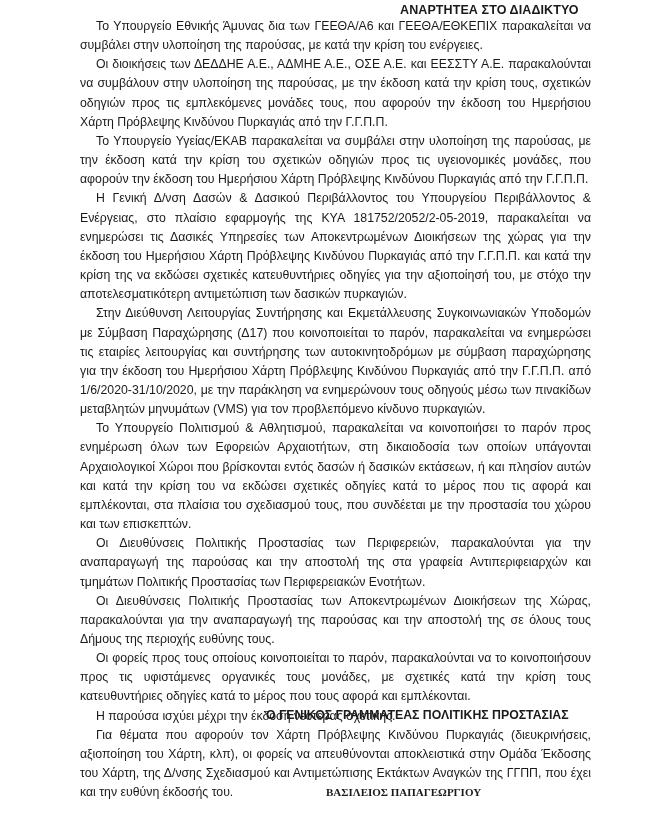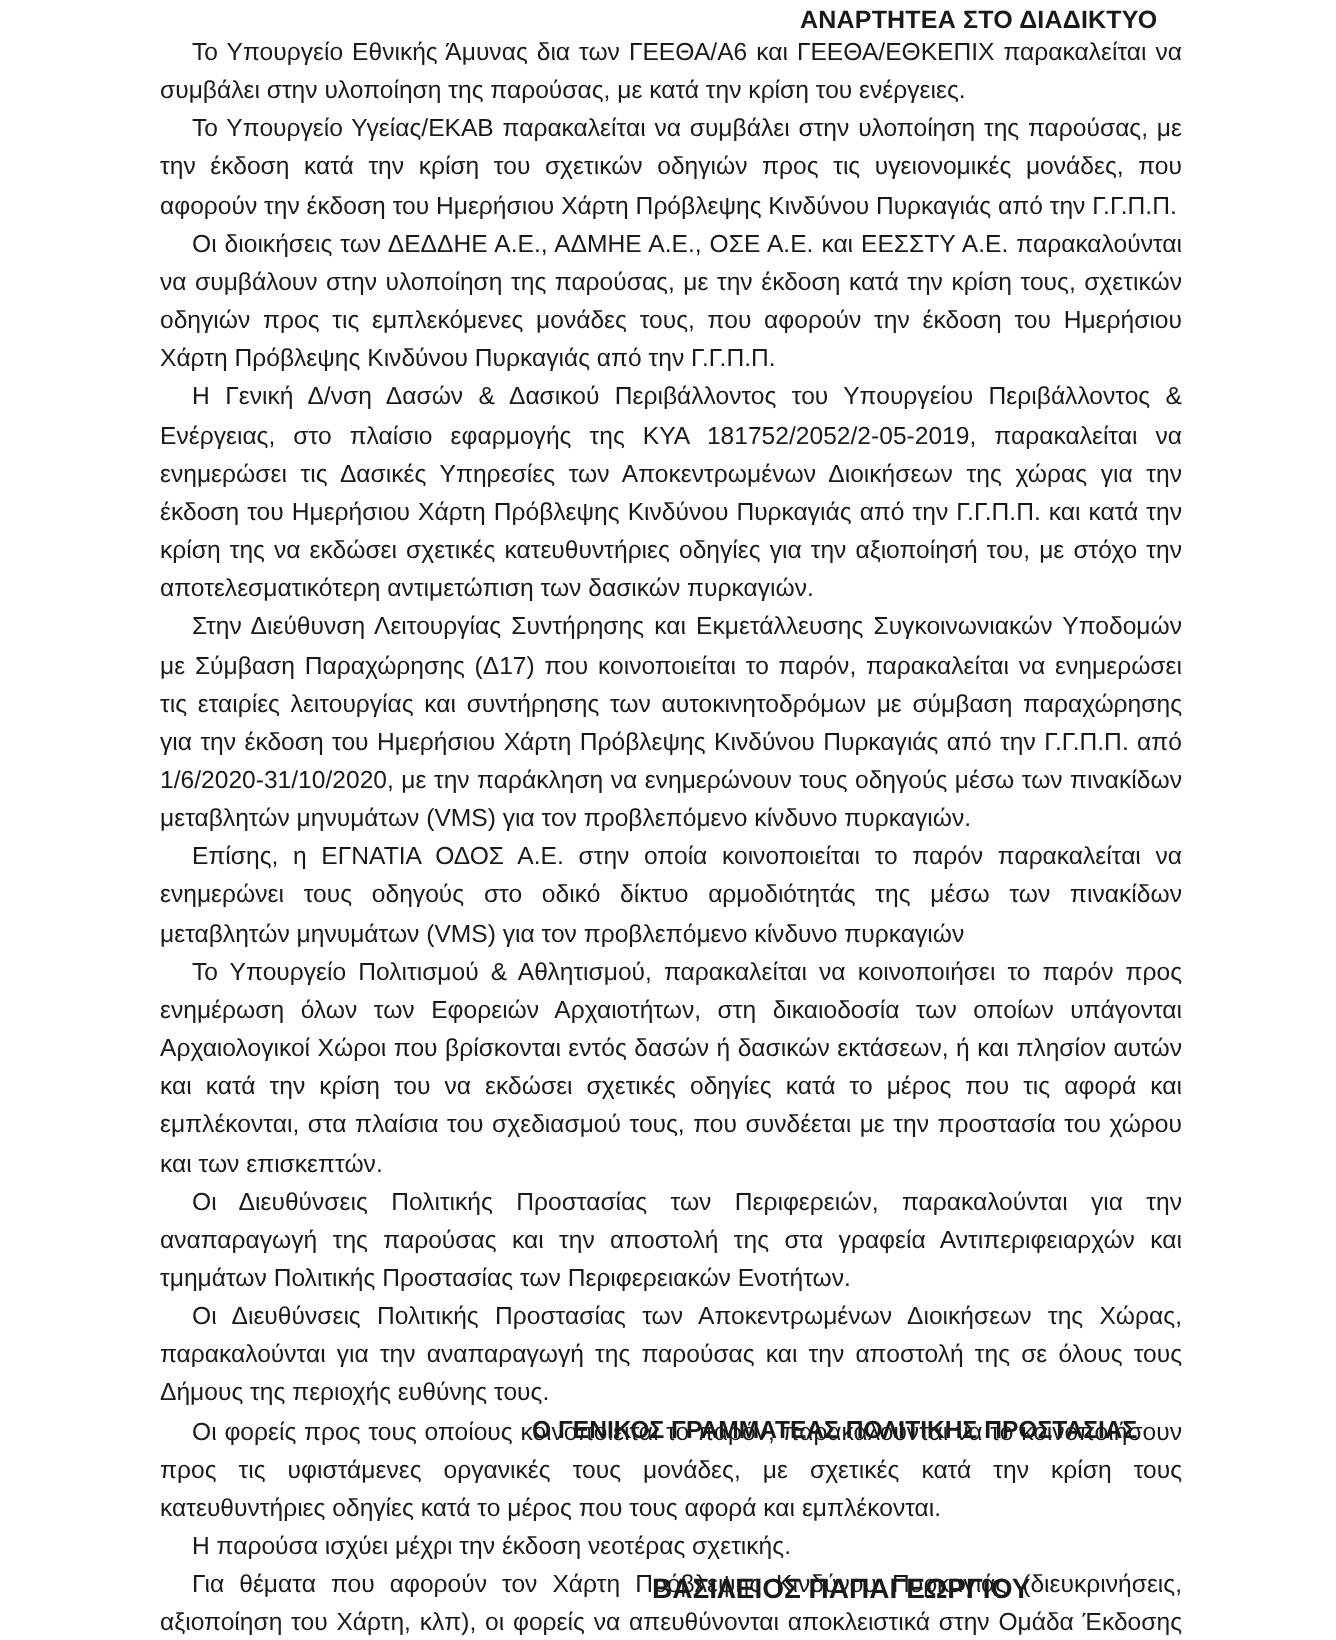--- a/index.html
+++ b/index.html
@@ -20,36 +20,35 @@
   .body p {
     margin: 0; text-indent: 16px; text-align: justify;
   }
   .body p.nojust { text-align: left; }
   .signature-title {
     position: absolute; top: 708px; left: 266px;
     font-size: 12.3px; font-weight: bold;
   }
   .signature-name {
     position: absolute; top: 786px; left: 326px;
-    font-size: 14px; font-weight: bold;
+    font-size: 11px; font-weight: bold; font-family: Liberation Serif, serif;
   }
 </style>
 </head>
 <body>
 
 <div class="page">
   <div class="heading-top">ΑΝΑΡΤΗΤΕΑ ΣΤΟ ΔΙΑΔΙΚΤΥΟ</div>
 
   <div class="body">
     <p>Το Υπουργείο Εθνικής Άμυνας δια των ΓΕΕΘΑ/Α6 και ΓΕΕΘΑ/ΕΘΚΕΠΙΧ παρακαλείται να συμβάλει στην υλοποίηση της παρούσας, με κατά την κρίση του ενέργειες.</p>
+    <p>Οι διοικήσεις των ΔΕΔΔΗΕ Α.Ε., ΑΔΜΗΕ Α.Ε., ΟΣΕ Α.Ε. και ΕΕΣΣΤΥ Α.Ε. παρακαλούνται να συμβάλουν στην υλοποίηση της παρούσας, με την έκδοση κατά την κρίση τους, σχετικών οδηγιών προς τις εμπλεκόμενες μονάδες τους, που αφορούν την έκδοση του Ημερήσιου Χάρτη Πρόβλεψης Κινδύνου Πυρκαγιάς από την Γ.Γ.Π.Π.</p>
     <p>Το Υπουργείο Υγείας/ΕΚΑΒ παρακαλείται να συμβάλει στην υλοποίηση της παρούσας, με την έκδοση κατά την κρίση του σχετικών οδηγιών προς τις υγειονομικές μονάδες, που αφορούν την έκδοση του Ημερήσιου Χάρτη Πρόβλεψης Κινδύνου Πυρκαγιάς από την Γ.Γ.Π.Π.</p>
-    <p>Οι διοικήσεις των ΔΕΔΔΗΕ Α.Ε., ΑΔΜΗΕ Α.Ε., ΟΣΕ Α.Ε. και ΕΕΣΣΤΥ Α.Ε. παρακαλούνται να συμβάλουν στην υλοποίηση της παρούσας, με την έκδοση κατά την κρίση τους, σχετικών οδηγιών προς τις εμπλεκόμενες μονάδες τους, που αφορούν την έκδοση του Ημερήσιου Χάρτη Πρόβλεψης Κινδύνου Πυρκαγιάς από την Γ.Γ.Π.Π.</p>
     <p>Η Γενική Δ/νση Δασών &amp; Δασικού Περιβάλλοντος του Υπουργείου Περιβάλλοντος &amp; Ενέργειας, στο πλαίσιο εφαρμογής της ΚΥΑ 181752/2052/2-05-2019, παρακαλείται να ενημερώσει τις Δασικές Υπηρεσίες των Αποκεντρωμένων Διοικήσεων της χώρας για την έκδοση του Ημερήσιου Χάρτη Πρόβλεψης Κινδύνου Πυρκαγιάς από την Γ.Γ.Π.Π. και κατά την κρίση της να εκδώσει σχετικές κατευθυντήριες οδηγίες για την αξιοποίησή του, με στόχο την αποτελεσματικότερη αντιμετώπιση των δασικών πυρκαγιών.</p>
     <p>Στην Διεύθυνση Λειτουργίας Συντήρησης και Εκμετάλλευσης Συγκοινωνιακών Υποδομών με Σύμβαση Παραχώρησης (Δ17) που κοινοποιείται το παρόν, παρακαλείται να ενημερώσει τις εταιρίες λειτουργίας και συντήρησης των αυτοκινητοδρόμων με σύμβαση παραχώρησης για την έκδοση του Ημερήσιου Χάρτη Πρόβλεψης Κινδύνου Πυρκαγιάς από την Γ.Γ.Π.Π. από 1/6/2020-31/10/2020, με την παράκληση να ενημερώνουν τους οδηγούς μέσω των πινακίδων μεταβλητών μηνυμάτων (VMS) για τον προβλεπόμενο κίνδυνο πυρκαγιών.</p>
-    <p>Επίσης, η ΕΓΝΑΤΙΑ ΟΔΟΣ Α.Ε. στην οποία κοινοποιείται το παρόν παρακαλείται να ενημερώνει τους οδηγούς στο οδικό δίκτυο αρμοδιότητάς της μέσω των πινακίδων μεταβλητών μηνυμάτων (VMS) για τον προβλεπόμενο κίνδυνο πυρκαγιών</p>
     <p>Το Υπουργείο Πολιτισμού &amp; Αθλητισμού, παρακαλείται να κοινοποιήσει το παρόν προς ενημέρωση όλων των Εφορειών Αρχαιοτήτων, στη δικαιοδοσία των οποίων υπάγονται Αρχαιολογικοί Χώροι που βρίσκονται εντός δασών ή δασικών εκτάσεων, ή και πλησίον αυτών και κατά την κρίση του να εκδώσει σχετικές οδηγίες κατά το μέρος που τις αφορά και εμπλέκονται, στα πλαίσια του σχεδιασμού τους, που συνδέεται με την προστασία του χώρου και των επισκεπτών.</p>
     <p>Οι Διευθύνσεις Πολιτικής Προστασίας των Περιφερειών, παρακαλούνται για την αναπαραγωγή της παρούσας και την αποστολή της στα γραφεία Αντιπεριφειαρχών και τμημάτων Πολιτικής Προστασίας των Περιφερειακών Ενοτήτων.</p>
     <p>Οι Διευθύνσεις Πολιτικής Προστασίας των Αποκεντρωμένων Διοικήσεων της Χώρας, παρακαλούνται για την αναπαραγωγή της παρούσας και την αποστολή της  σε όλους τους  Δήμους της περιοχής ευθύνης τους.</p>
     <p>Οι φορείς προς τους οποίους κοινοποιείται το παρόν, παρακαλούνται να το κοινοποιήσουν προς τις υφιστάμενες οργανικές τους μονάδες, με σχετικές κατά την κρίση τους κατευθυντήριες οδηγίες κατά το μέρος που τους αφορά και εμπλέκονται.</p>
     <p class="nojust">Η παρούσα ισχύει μέχρι την έκδοση νεοτέρας σχετικής.</p>
     <p>Για θέματα που αφορούν τον Χάρτη Πρόβλεψης Κινδύνου Πυρκαγιάς (διευκρινήσεις, αξιοποίηση του Χάρτη, κλπ), οι φορείς να απευθύνονται αποκλειστικά στην Ομάδα Έκδοσης του Χάρτη, της Δ/νσης Σχεδιασμού και Αντιμετώπισης Εκτάκτων Αναγκών της ΓΓΠΠ, που έχει και την ευθύνη έκδοσής του.</p>
 
   </div>
 
   <div class="signature-title">Ο ΓΕΝΙΚΟΣ ΓΡΑΜΜΑΤΕΑΣ ΠΟΛΙΤΙΚΗΣ ΠΡΟΣΤΑΣΙΑΣ</div>

